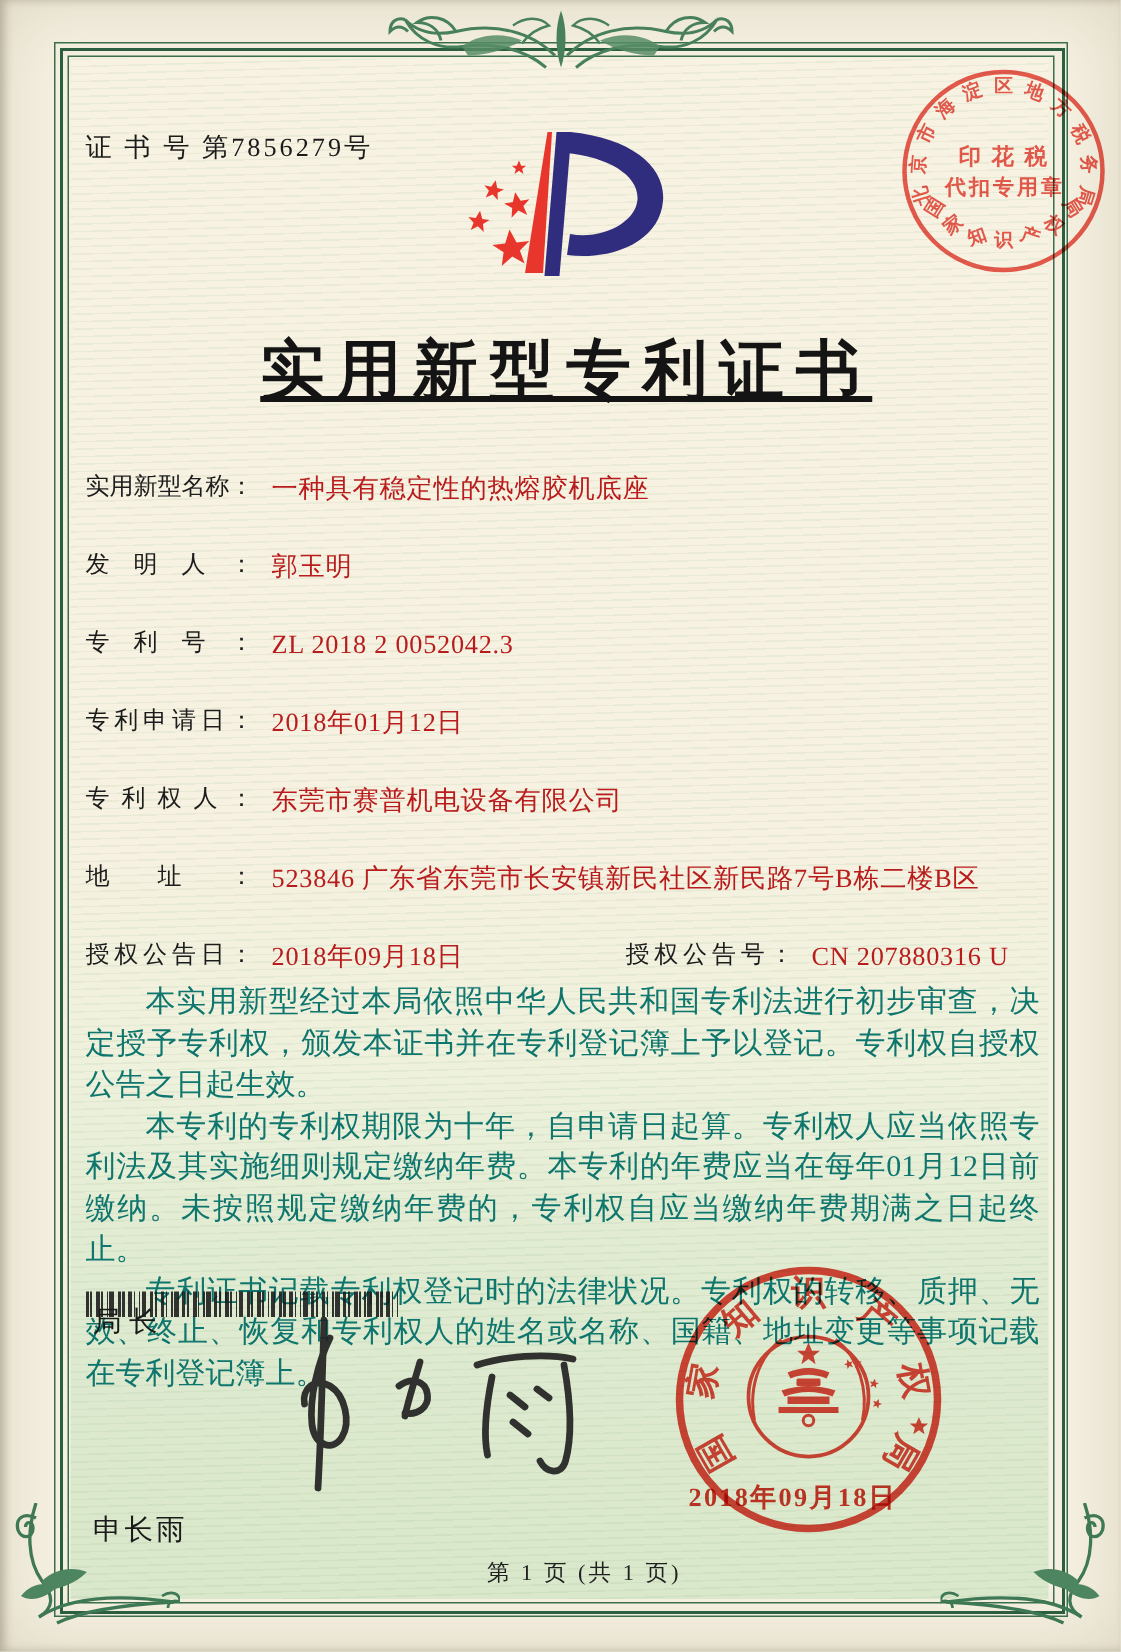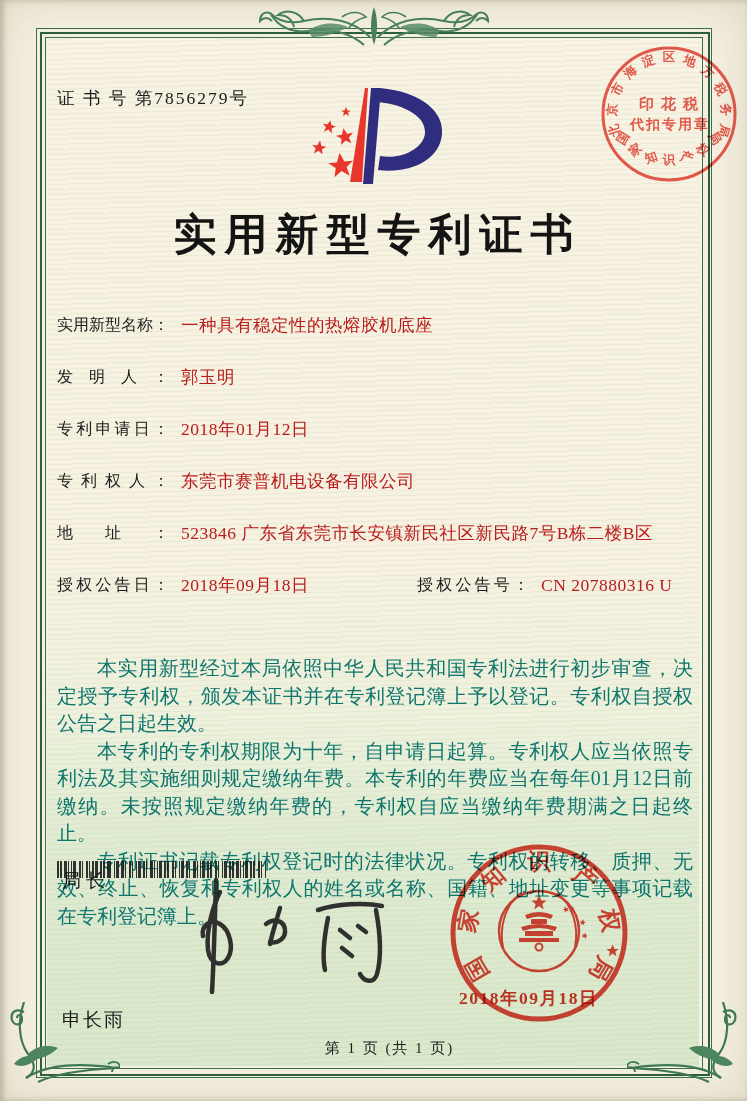--- a/index.html
+++ b/index.html
@@ -10,22 +10,22 @@
   .inner-bg{position:absolute;left:47px;top:39px;width:652px;height:1027px;
     background:
       repeating-linear-gradient(178.5deg, rgba(120,168,122,.10) 0 1px, rgba(120,168,122,0) 1px 5px),
       linear-gradient(180deg,#f7f2e2 0%,#f6f1e0 52%,#eef1dc 66%,#e0ebd1 78%,#d9e7ca 100%);}
   .frame{position:absolute;pointer-events:none;}
   .f1{left:36px;top:28px;width:674px;height:1048px;border:1px solid #3a6e4e;}
   .f2{left:40px;top:32px;width:666px;height:1040px;border:2px solid #2c5f40;}
   .f3{left:45px;top:37px;width:656px;height:1030px;border:1px solid #3a6e4e;}
 
   .cert-no{position:absolute;left:57px;top:86px;font-size:17.5px;letter-spacing:2px;color:#1b1b1b;z-index:3;}
-  .title{position:absolute;left:0;top:206px;width:100%;text-align:center;font-size:43px;font-weight:bold;
-         letter-spacing:8px;text-indent:8px;color:#141414;z-index:3;}
+  .title{position:absolute;left:0;top:218px;width:100%;text-align:center;font-size:43px;font-weight:bold;
+         letter-spacing:8px;text-indent:8px;color:#141414;z-index:3;text-decoration:underline;}
 
   .fields{position:absolute;left:57px;top:312px;width:634px;z-index:3;}
   .frow{display:flex;margin-bottom:26px;line-height:26px;position:relative;}
   .flabel{flex:0 0 112px;font-size:16px;color:#1c1c1c;text-align:justify;text-align-last:justify;white-space:nowrap;}
   .fvalue{margin-left:12px;font-size:17.5px;letter-spacing:.5px;color:#b91c1c;}
   .fvalue.addr{max-width:494px;}
   .grant-right{position:absolute;left:360px;top:0;display:flex;}
   .grant-right .flabel{flex:0 0 112px;}
 
   .paras{position:absolute;left:57px;top:655px;width:636px;z-index:3;font-size:20px;line-height:27.5px;
@@ -158,20 +158,24 @@
   <div class="title">实用新型专利证书</div>
 
   <div class="fields">
     <div class="frow">
       <span class="flabel">实用新型名称：</span>
       <span class="fvalue">一种具有稳定性的热熔胶机底座</span>
     </div>
     <div class="frow">
       <span class="flabel">发明人：</span>
       <span class="fvalue">郭玉明</span>
+    </div>
+    <div class="frow">
+      <span class="flabel">专利号：</span>
+      <span class="fvalue">ZL 2018 2 0052042.3</span>
     </div>
     <div class="frow">
       <span class="flabel">专利申请日：</span>
       <span class="fvalue">2018年01月12日</span>
     </div>
     <div class="frow">
       <span class="flabel">专利权人：</span>
       <span class="fvalue">东莞市赛普机电设备有限公司</span>
     </div>
     <div class="frow">

